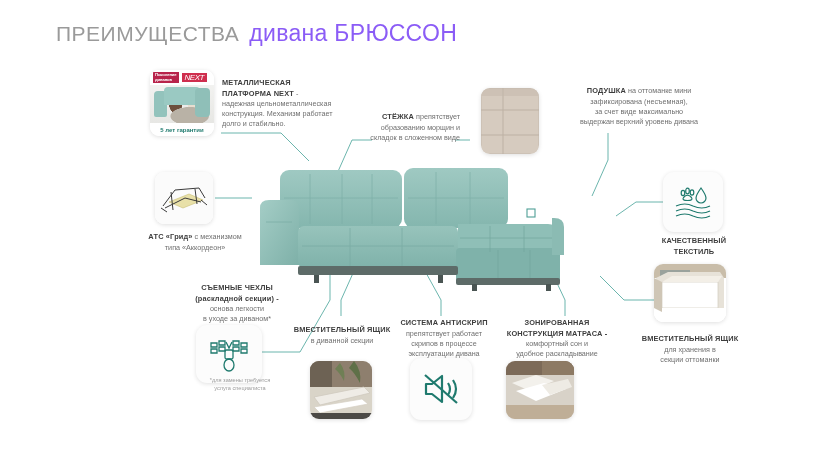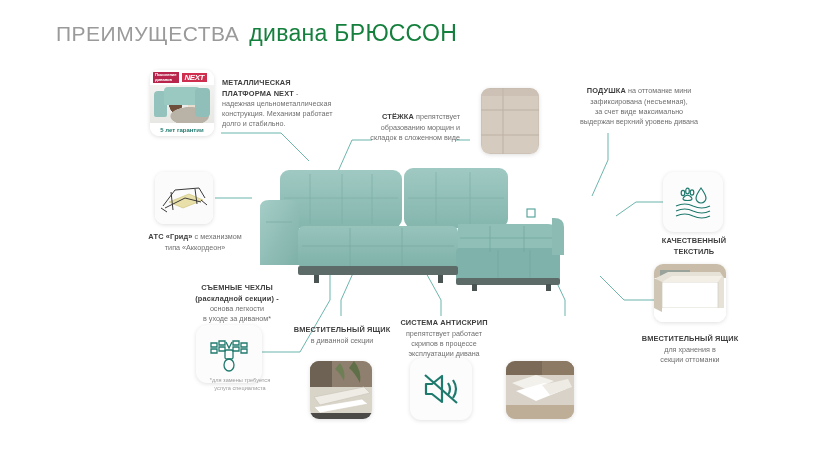--- a/index.html
+++ b/index.html
@@ -27,21 +27,21 @@
   }
   #title-main {
     font-size: 21px;
     font-weight: 400;
     color: #9a9a9a;
     letter-spacing: 0.5px;
   }
   #title-accent {
     font-size: 23px;
     font-weight: 400;
-    color: #15803d;
+    color: #8b5cf6;
     letter-spacing: 0.3px;
   }
 
   
   #connectors {
     position: absolute;
     left: 0; top: 0;
     width: 840px; height: 450px;
     pointer-events: none;
   }
@@ -101,21 +101,21 @@
   #next-banner {
     position: absolute; left: 0; top: 0; width: 100%; height: 15px;
     background: #ffffff; display: flex; align-items: center;
   }
   #next-banner .lbl {
     font-size: 4.2px; font-weight: 700; color: #ffffff;
     background: #b8244b; padding: 1px 2px; margin-left: 3px;
     line-height: 1.1; letter-spacing: -0.1px;
   }
   #next-banner .next {
-    font-size: 8px; font-weight: 700; color: #ffffff;
+    font-size: 8px; font-weight: 400; color: #ffffff;
     background: #cf2e4e; padding: 0 3px; margin-left: 3px;
     font-style: italic; letter-spacing: -0.5px;
   }
   #next-photo {
     position: absolute; left: 0; top: 15px; width: 100%; height: 38px;
     background:
       radial-gradient(ellipse 34px 16px at 62% 82%, #b9b2a6 0%, #b9b2a6 55%, rgba(185,178,166,0) 58%),
       radial-gradient(ellipse 14px 18px at 72% 48%, #e8ded0 0%, #e8ded0 60%, rgba(232,222,208,0) 63%),
       radial-gradient(ellipse 11px 15px at 40% 50%, #6d4f3c 0%, #6d4f3c 58%, rgba(109,79,60,0) 61%),
       linear-gradient(180deg, #f2f2f0 0%, #e7e7e4 100%);
@@ -404,20 +404,26 @@
     <svg width="42" height="40" viewBox="0 0 42 40">
       <g stroke="#1f7a6e" stroke-width="2.2" fill="none" stroke-linejoin="round">
         <path d="M6 15 h6 l10 -8 v26 l-10 -8 h-6 z"></path>
         <path d="M28 14 q4 6 0 12"></path>
         <path d="M33 11 q6 9 0 18"></path>
         <line x1="5" y1="6" x2="37" y2="34"></line>
       </g>
     </svg>
   </div>
 
+  <div class="callout c-center" style="left:498px; top:318px; width:118px;">
+    <div><span class="ttl">ЗОНИРОВАННАЯ</span></div>
+    <div><span class="ttl">КОНСТРУКЦИЯ МАТРАСА -</span></div>
+    <div>комфортный сон и</div>
+    <div>удобное раскладывание</div>
+  </div>
   <div class="thumb" id="mattress-photo">
     <svg class="photo-fill" viewBox="0 0 68 58">
       <rect width="68" height="58" fill="#cfc6bb"></rect>
       <rect x="0" y="0" width="68" height="14" fill="#7c6a58"></rect>
       <rect x="36" y="0" width="32" height="14" fill="#8d7a64"></rect>
       <rect x="0" y="14" width="68" height="30" fill="#d8d2c8"></rect>
       <polygon points="6,22 30,14 48,20 24,30" fill="#f3f1ec"></polygon>
       <polygon points="10,30 38,22 60,28 30,40" fill="#ffffff"></polygon>
       <polygon points="36,24 62,18 66,26 44,34" fill="#eeebe4"></polygon>
       <rect x="0" y="44" width="68" height="14" fill="#bfae97"></rect>

